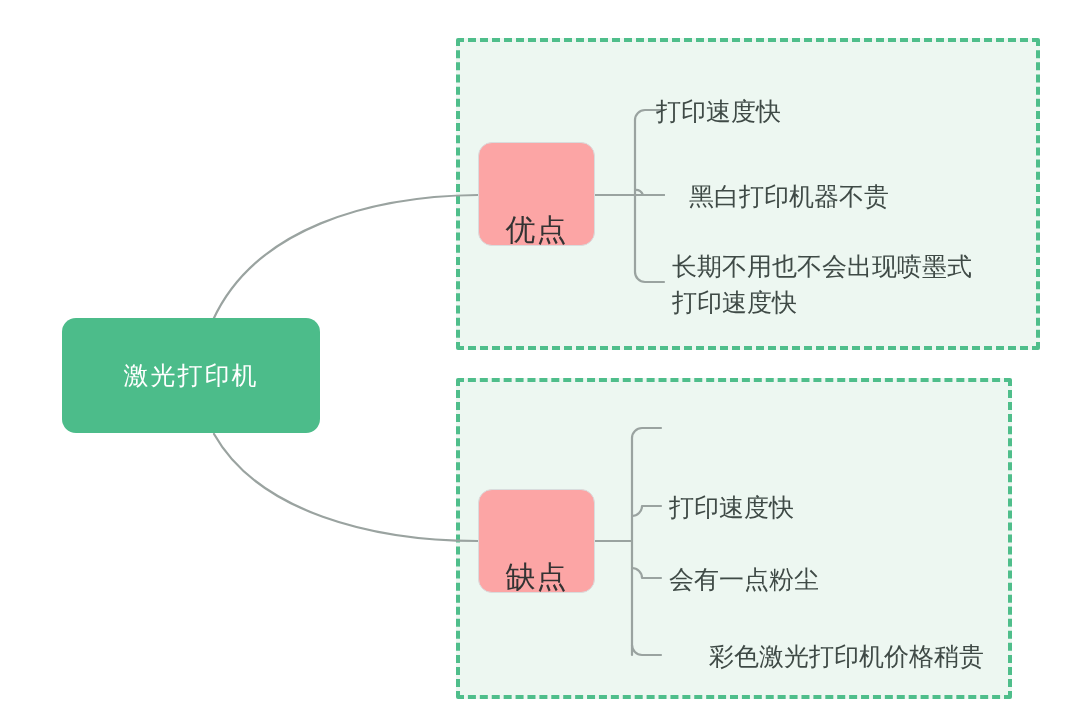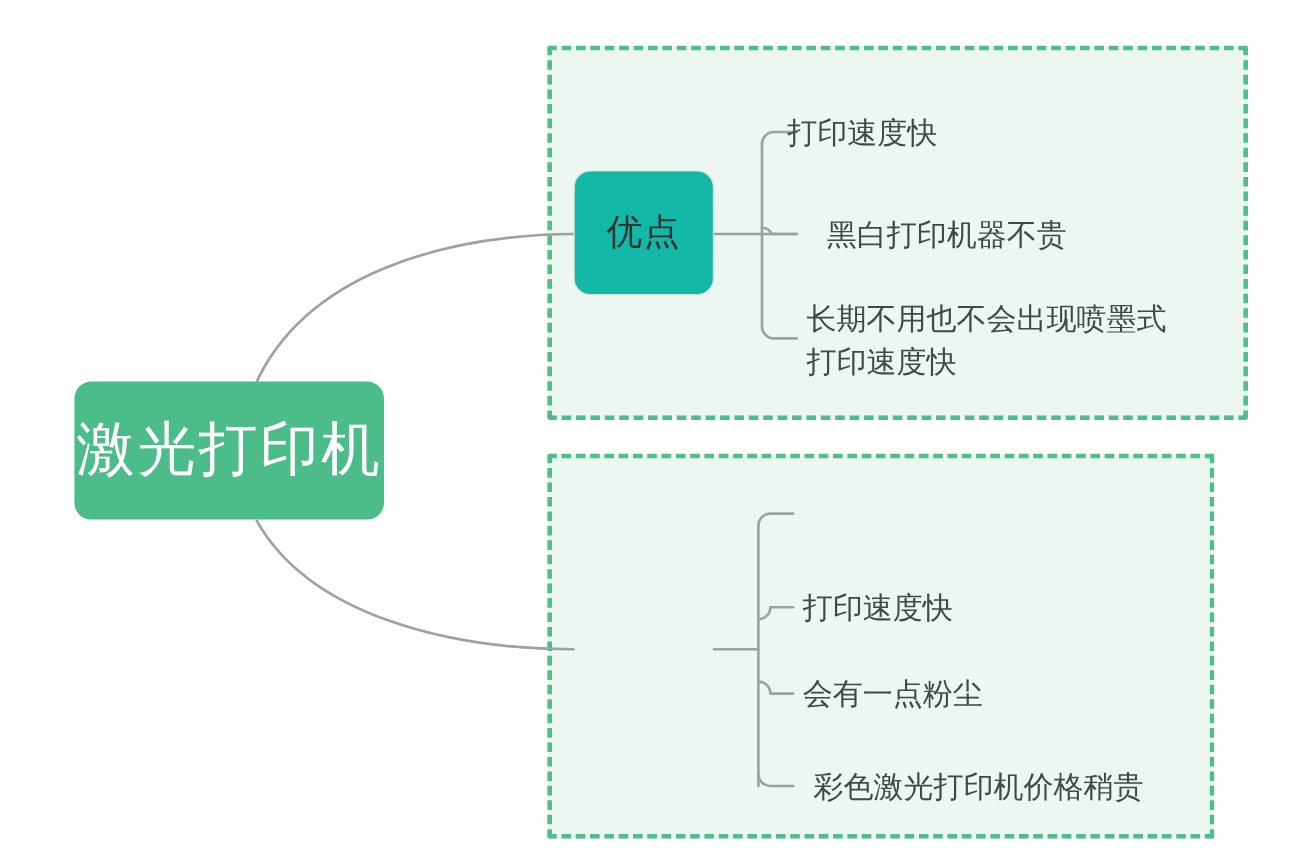--- a/index.html
+++ b/index.html
@@ -52,36 +52,36 @@
     width: 258px;
     height: 115px;
     background: #4cbc8a;
     border-radius: 14px;
     display: flex;
     align-items: center;
     justify-content: center;
   }
   #root-node .root-label {
     color: #ffffff;
-    font-size: 49px;
+    font-size: 25px;
     letter-spacing: 2px;
     line-height: 1;
   }
 
   
   .branch-node {
     position: absolute;
     width: 117px;
     height: 104px;
     box-sizing: border-box;
-    background: #14b8a6;
+    background: #fca5a5;
     border: 1.6px solid #d9dcdd;
     border-radius: 14px;
     display: flex;
-    align-items: center;
+    align-items: flex-end;
     justify-content: center;
   }
   .branch-node .branch-label {
     color: #333333;
     font-size: 30px;
     letter-spacing: 1px;
     line-height: 1;
   }
   #node-advantages { left: 478px; top: 142px; }
   #node-disadvantages { left: 478px; top: 489px; }
@@ -142,18 +142,21 @@
 
   <div class="branch-node" id="node-advantages">
     <span class="branch-label">优点</span>
   </div>
 
   <div class="leaf-label" style="left:656px; top:93px;">打印速度快</div>
   <div class="leaf-label" style="left:689px; top:178px;text-align:center;">黑白打印机器不贵</div>
   <div class="leaf-label" style="left:672px; top:248px;">长期不用也不会出现喷墨式
 打印速度快</div>
 
+  <div class="branch-node" id="node-disadvantages">
+    <span class="branch-label">缺点</span>
+  </div>
 
   <div class="leaf-label" style="left:669px; top:489px;">打印速度快</div>
   <div class="leaf-label" style="left:669px; top:561px;">会有一点粉尘</div>
-  <div class="leaf-label" style="left:678px; top:638px;">彩色激光打印机价格稍贵</div>
+  <div class="leaf-label" style="left:709px; top:638px;">彩色激光打印机价格稍贵</div>
 
 </div>
 
 </body></html>

